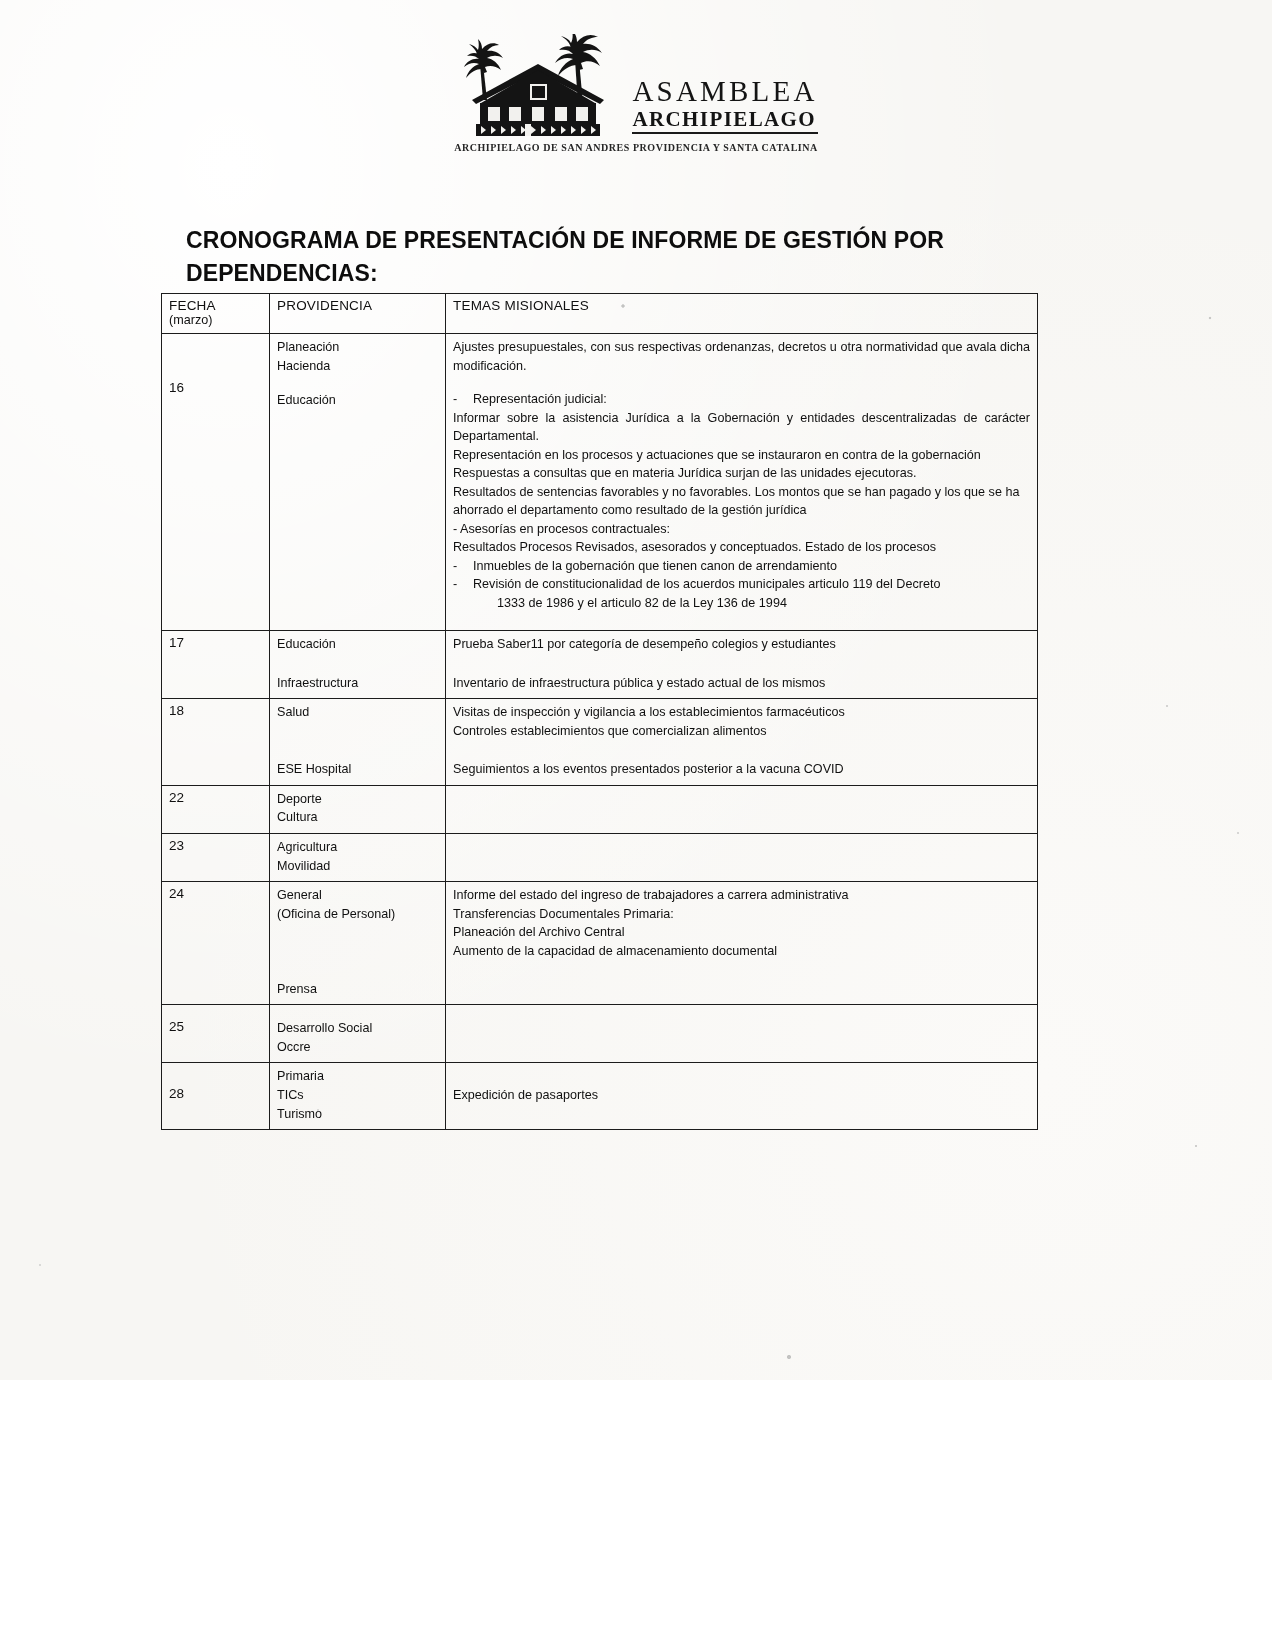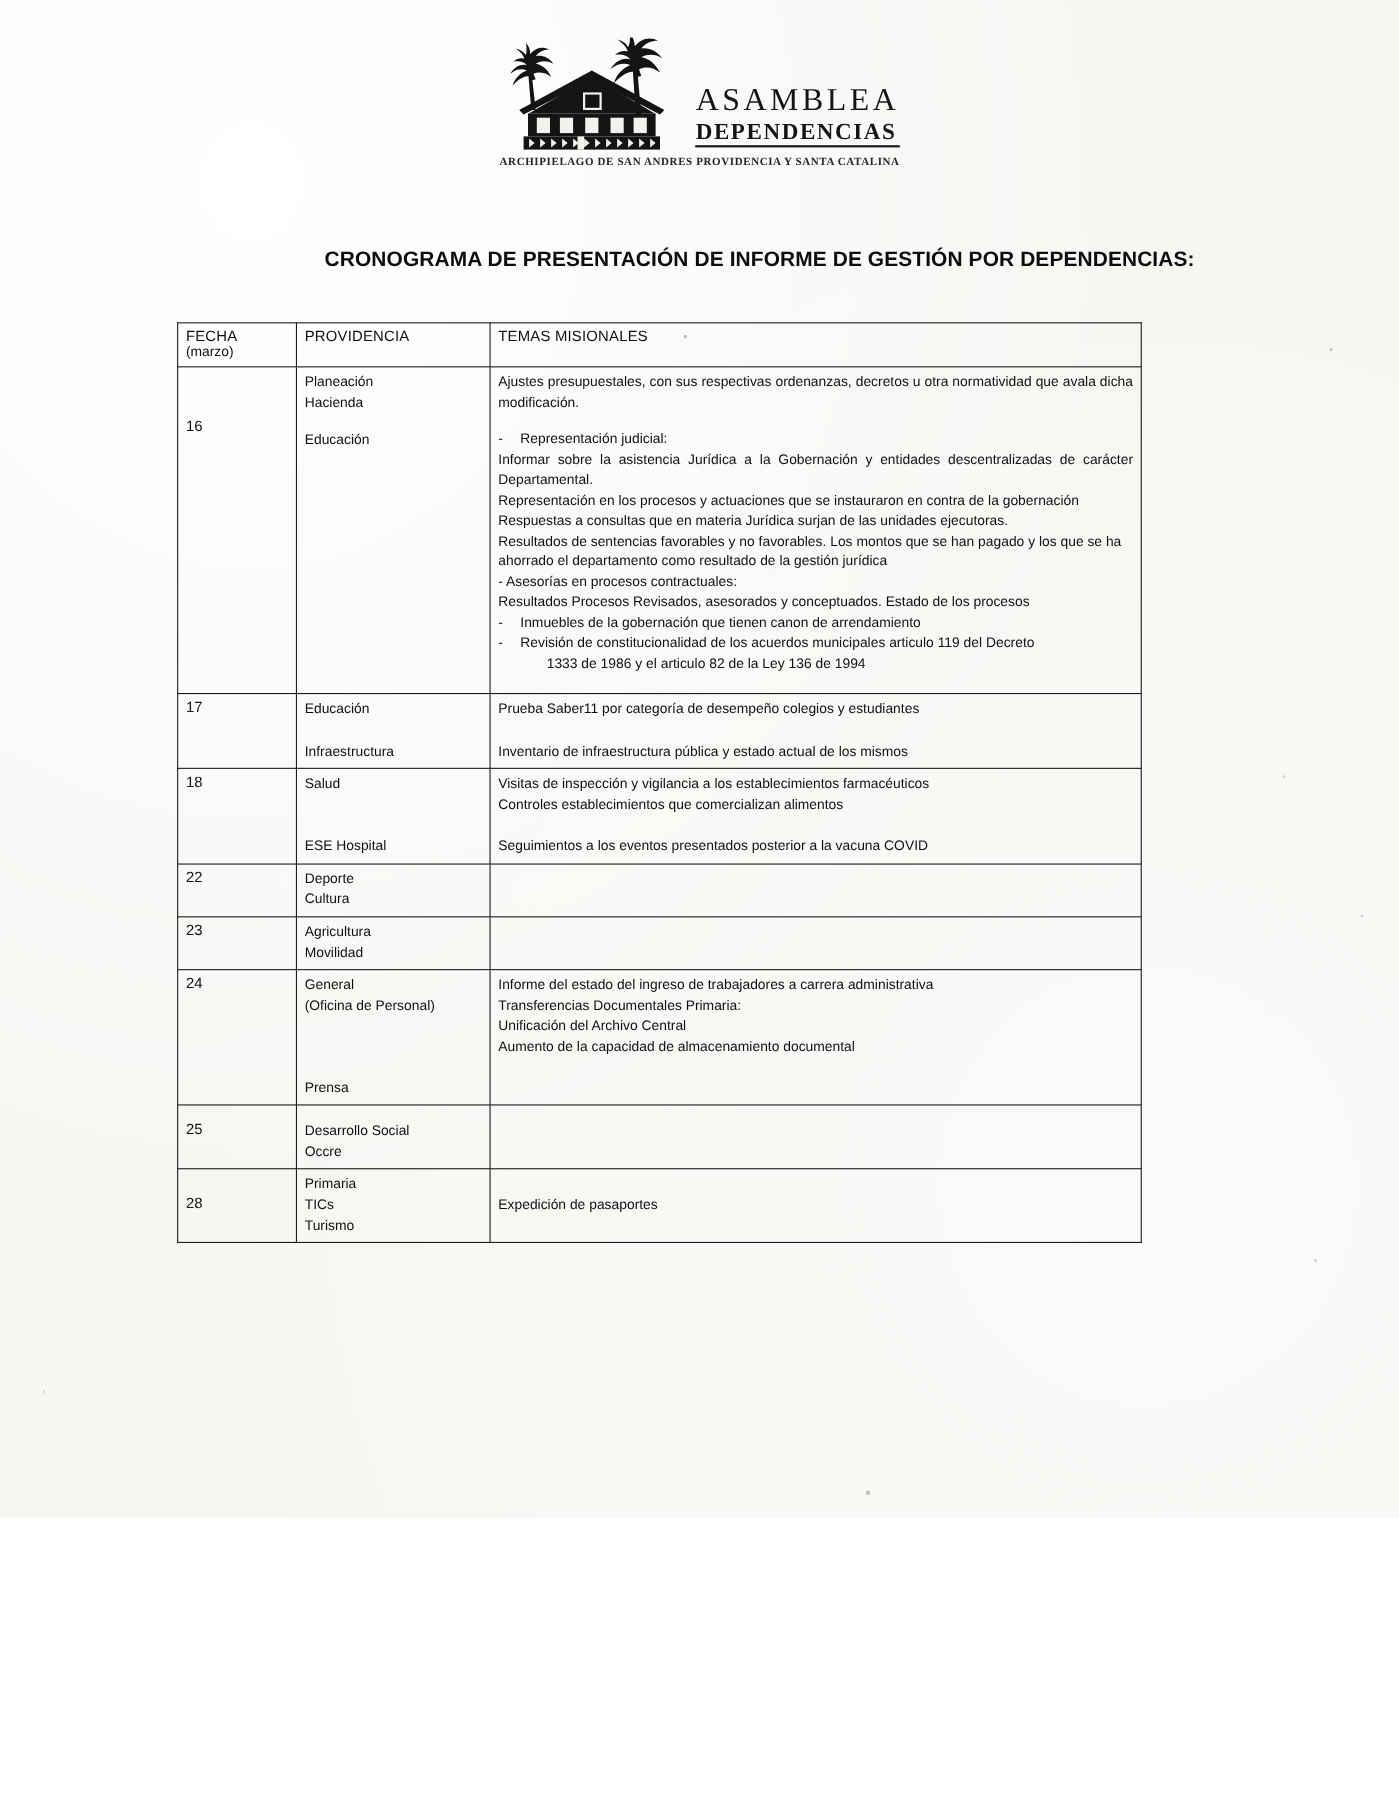--- a/index.html
+++ b/index.html
@@ -92,22 +92,22 @@
     white-space: nowrap;
     filter: blur(.22px);
   }
 
   
   .doc-title {
     position: absolute;
     top: 224px;
     left: 186px;
     width: 900px;
-    text-align: right;
-    font-size: 19px;
+    text-align: left;
+    font-size: 23px;
     font-weight: 700;
     line-height: 1.42;
     color: #0d0d0d;
     letter-spacing: .1px;
   }
 
   
   .tbl-wrap {
     position: absolute;
     left: 148px;
@@ -217,21 +217,21 @@
                   <path d="M117 92 l5 4 -5 4z"></path>
                 <path d="M127 92 l5 4 -5 4z"></path>
                   <path d="M137 92 l5 4 -5 4z"></path>
                 <rect x="71" y="90" width="6" height="12"></rect>
               </g>
             </g>
           </svg>
         </div>
         <div class="wordmark">
           <div class="wm-1">ASAMBLEA</div>
-          <div class="wm-2">DEPENDENCIAS</div>
+          <div class="wm-2">ARCHIPIELAGO</div>
         </div>
       </div>
       <div class="wm-3">ARCHIPIELAGO DE SAN ANDRES PROVIDENCIA Y SANTA CATALINA</div>
     </div>
   </div>
 
   <div class="doc-title">CRONOGRAMA DE PRESENTACIÓN DE INFORME DE GESTIÓN POR DEPENDENCIAS:</div>
 
   <div class="tbl-wrap">
     <table class="sched">
@@ -354,21 +354,21 @@
           </td>
           <td>
             <span class="sec-line">General</span>
             <span class="sec-line">(Oficina de Personal)</span>
             <div class="r-sec-spacer" style="height:56px"></div>
             <span class="sec-line">Prensa</span>
           </td>
           <td class="temas">
             <p>Informe del estado del ingreso de trabajadores a carrera administrativa</p>
             <p>Transferencias Documentales Primaria:</p>
-            <p>Unificación del Archivo Central</p>
+            <p>Planeación del Archivo Central</p>
             <p>Aumento de la capacidad de almacenamiento documental</p>
           </td>
         </tr>
 
         <tr>
           <td>
             <span class="fecha-num pad-sm">25</span>
           </td>
           <td>
             <div style="height:10px"></div>

